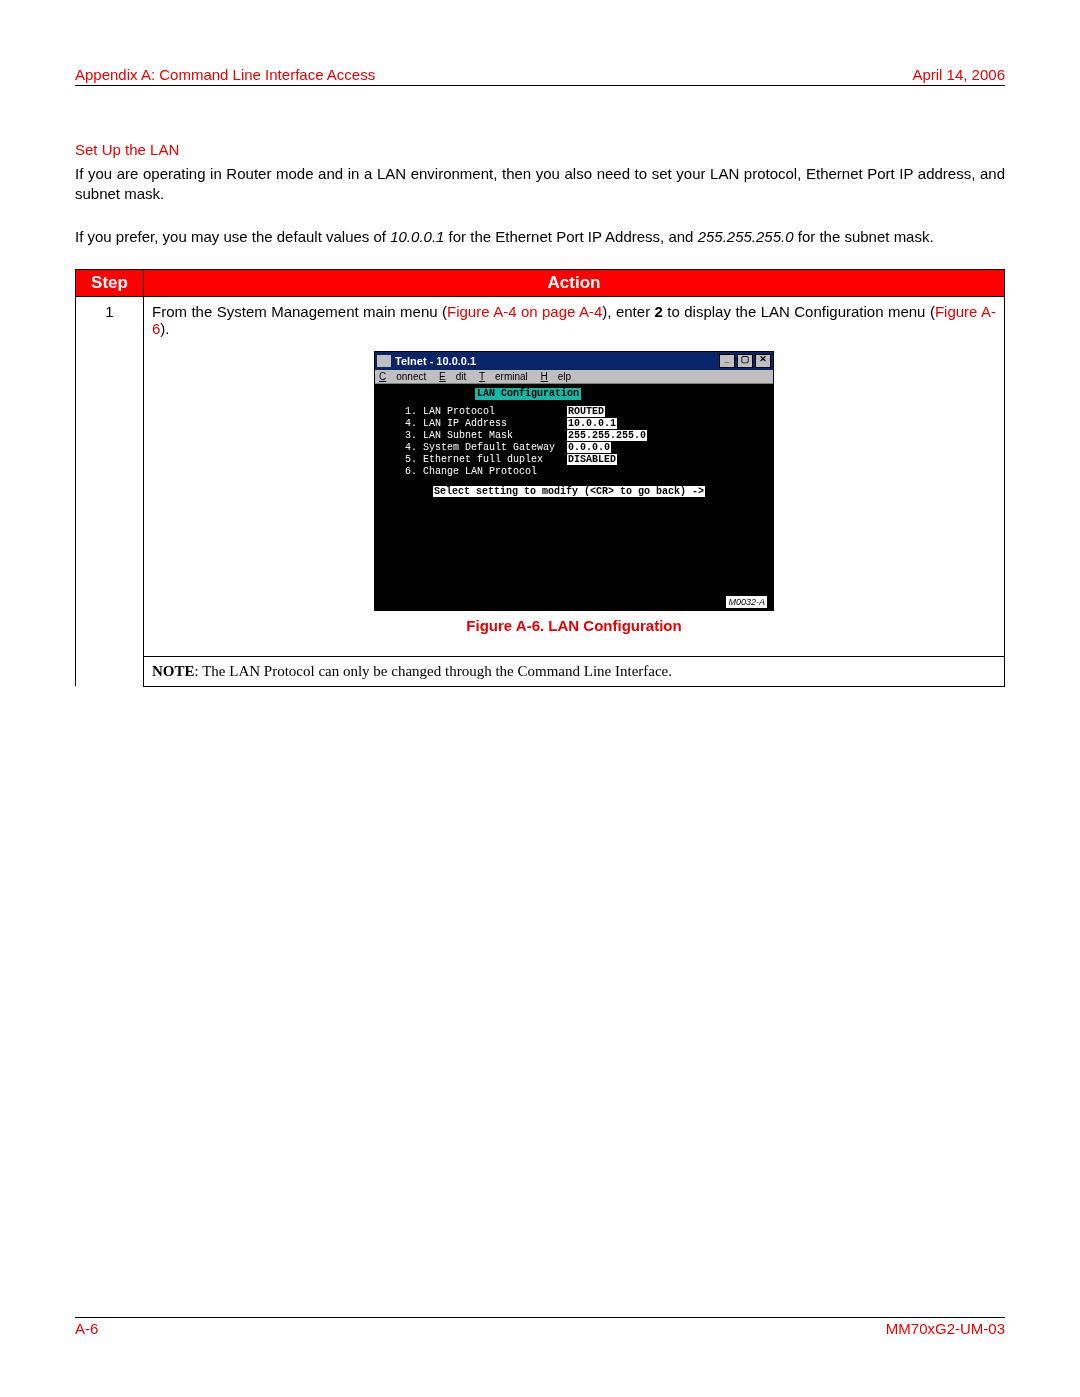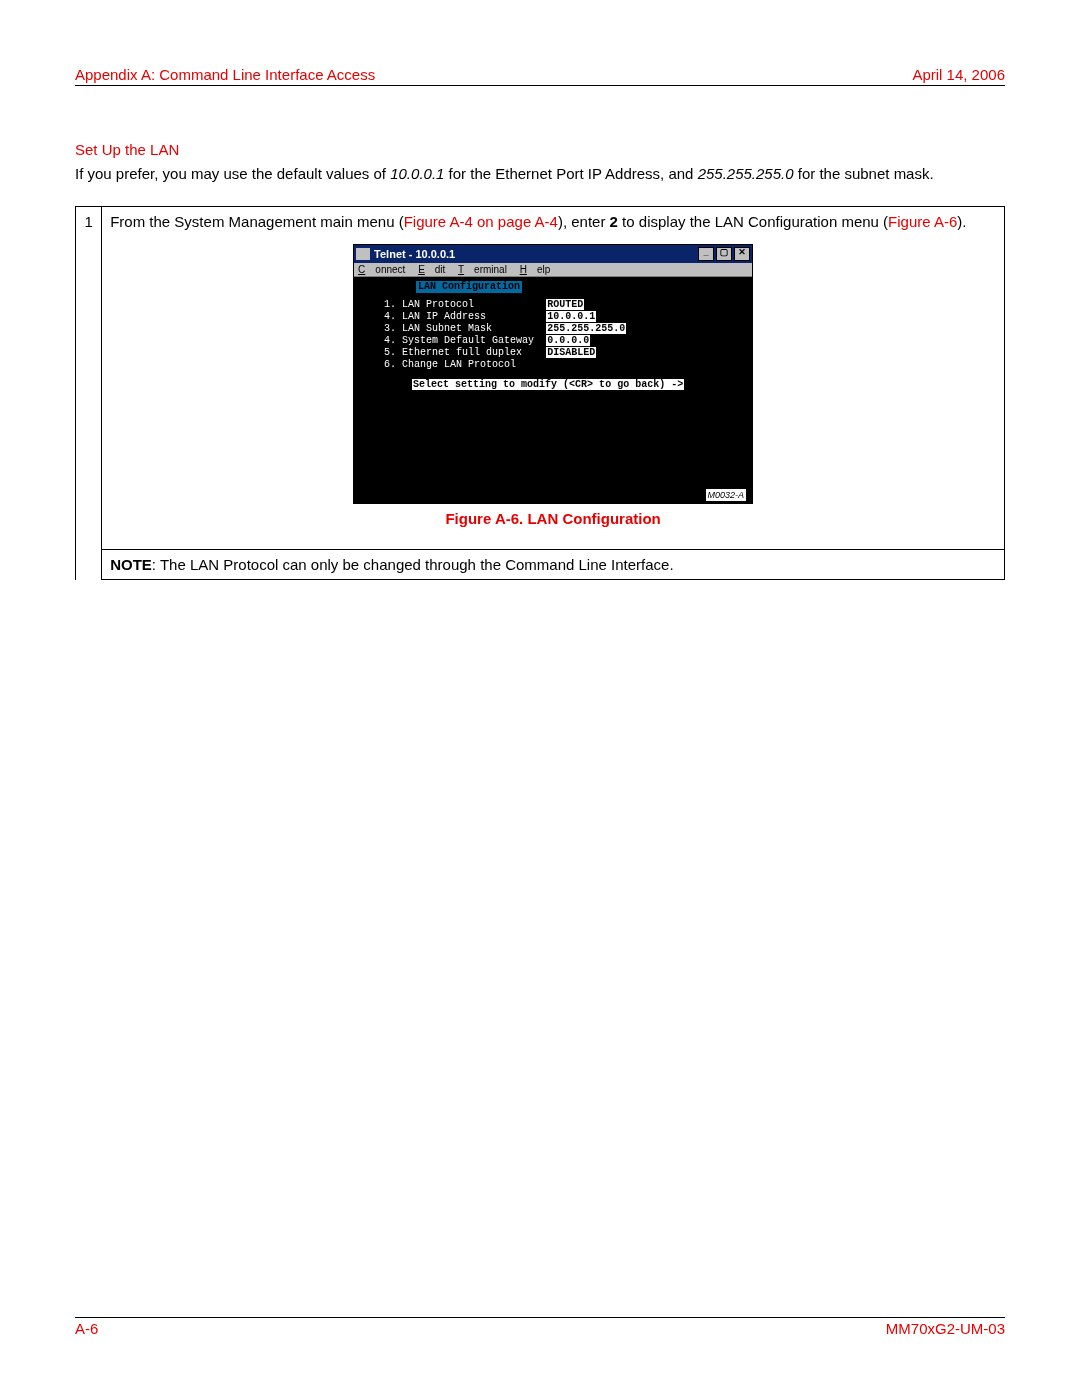--- a/index.html
+++ b/index.html
@@ -112,24 +112,24 @@
     font-family: "Courier New", monospace;
     font-size: 10px;
     line-height: 12px;
     padding: 4px 30px 4px 30px;
     height: 226px;
     box-sizing: border-box;
     position: relative;
   }
   .term-title {
     display: inline-block;
-    background: #0369a1;
+    background: #14b8a6;
     color: #000;
     padding: 0 2px;
-    margin-left: 32px;
+    margin-left: 70px;
     font-weight: bold;
   }
   .term-row { white-space: pre; }
   .inv {
     background: #fff;
     color: #000;
     padding: 0 1px;
     font-weight: bold;
   }
   .term-prompt {
@@ -148,21 +148,21 @@
     font-family: Arial, sans-serif;
     font-style: italic;
   }
   .figure-caption {
     text-align: center;
     color: #e80000;
     font-weight: bold;
     margin: 6px 0 16px 0;
   }
   .note-row td { border-top: 1px solid #000; }
-  .note-text { text-align: left; }
+  .note-text { text-align: left; font-family: Liberation Serif, serif; }
   .footer {
     position: absolute;
     left: 75px;
     right: 75px;
     bottom: 60px;
     border-top: 1px solid #000;
     display: flex;
     justify-content: space-between;
     color: #e80000;
     font-size: 15px;
@@ -174,27 +174,32 @@
 
 <div class="page">
 
   <div class="header-line">
     <span>Appendix A: Command Line Interface Access</span>
     <span>April 14, 2006</span>
   </div>
 
   <div class="section-title">Set Up the LAN</div>
 
+  <div class="body-text">If you are operating in Router mode and in a LAN environment, then you also need to set your LAN protocol, Ethernet Port IP address, and subnet mask.</div>
 
   <div class="body-text">
     <span>If you prefer, you may use the default values of </span><span class="ital">10.0.0.1</span><span> for the Ethernet Port IP Address, and </span><span class="ital">255.255.255.0</span><span> for the subnet mask.</span>
   </div>
 
   <table class="steps">
     <tbody>
+        <tr>
+      <th class="step">Step</th>
+      <th>Action</th>
+    </tr>
     <tr>
       <td class="stepnum">1</td>
       <td class="action">
         <div class="action-para">
           <span>From  the  System  Management  main  menu  (</span><span class="red-link">Figure  A-4  on  page A-4</span><span>),  enter </span><span class="bold">2</span><span>  to  display  the  LAN Configuration menu (</span><span class="red-link">Figure A-6</span><span>).</span>
         </div>
 
         <div class="telnet-wrap">
           <div class="telnet-titlebar">
             <span class="ticon"></span>

